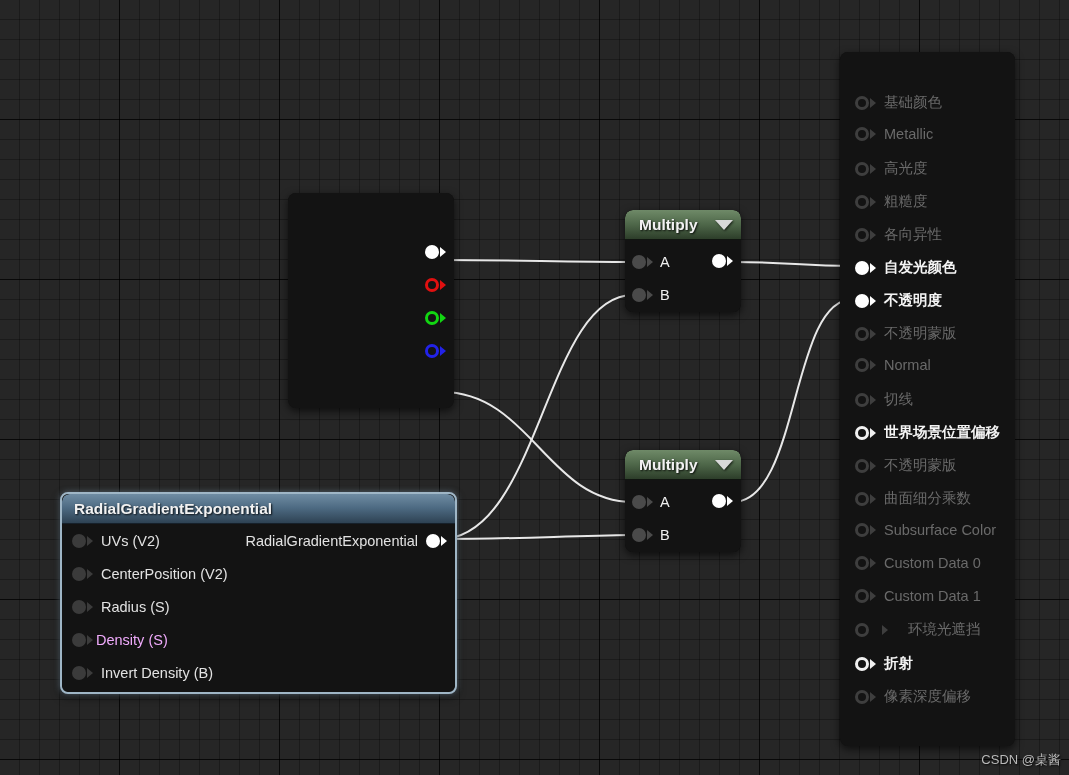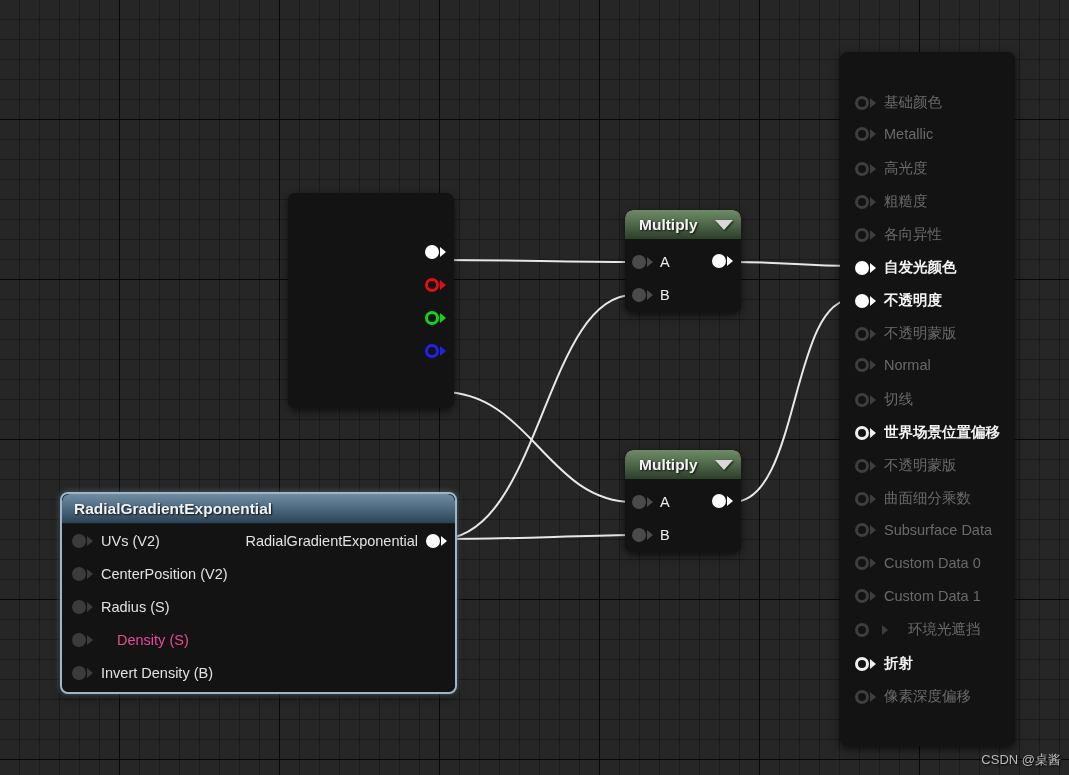--- a/index.html
+++ b/index.html
@@ -280,21 +280,21 @@
           <span class="pin-label" style="color:#e2e2e2; margin-left:8px;">CenterPosition (V2)</span>
         </div>
         <div class="pin" style="left:10px; top:75px;">
           <div class="pin-dot" style="background:#3b3b3b;"></div>
           <div class="pin-arrow" style="color:#3b3b3b;"></div>
           <span class="pin-label" style="color:#e2e2e2; margin-left:8px;">Radius (S)</span>
         </div>
         <div class="pin" style="left:10px; top:108px;">
           <div class="pin-dot" style="background:#3b3b3b;"></div>
           <div class="pin-arrow" style="color:#3b3b3b;"></div>
-          <span class="pin-label" style="color:#ec4899; margin-left:24px;">Density (S)</span>
+          <span class="pin-label" style="color:#f0abfc; margin-left:3px;">Density (S)</span>
         </div>
         <div class="pin" style="left:10px; top:141px;">
           <div class="pin-dot" style="background:#3b3b3b;"></div>
           <div class="pin-arrow" style="color:#3b3b3b;"></div>
           <span class="pin-label" style="color:#e2e2e2; margin-left:8px;">Invert Density (B)</span>
         </div>
         <div class="pin" style="right:8px; top:9px;">
           <span class="pin-label" style="color:#e2e2e2; margin-right:8px;">RadialGradientExponential</span>
           <div class="pin-dot" style="background:#ffffff;"></div>
           <div class="pin-arrow" style="color:#ffffff;"></div>
@@ -367,21 +367,21 @@
             <span class="mat-pin-label dim" style="margin-left: 8px;">不透明蒙版</span>
           </div>
           <div class="pin" style="left: 15px; top: 437px;">
             <div class="pin-dot" style="background: transparent; border: 3px solid rgb(62, 62, 62);"></div>
             <div class="pin-arrow" style="color: rgb(62, 62, 62);"></div>
             <span class="mat-pin-label dim" style="margin-left: 8px;">曲面细分乘数</span>
           </div>
           <div class="pin" style="left: 15px; top: 470px;">
             <div class="pin-dot" style="background: transparent; border: 3px solid rgb(62, 62, 62);"></div>
             <div class="pin-arrow" style="color: rgb(62, 62, 62);"></div>
-            <span class="mat-pin-label dim" style="margin-left: 8px;">Subsurface Data</span>
+            <span class="mat-pin-label dim" style="margin-left: 8px;">Subsurface Color</span>
           </div>
           <div class="pin" style="left: 15px; top: 503px;">
             <div class="pin-dot" style="background: transparent; border: 3px solid rgb(62, 62, 62);"></div>
             <div class="pin-arrow" style="color: rgb(62, 62, 62);"></div>
             <span class="mat-pin-label dim" style="margin-left: 8px;">Custom Data 0</span>
           </div>
           <div class="pin" style="left: 15px; top: 536px;">
             <div class="pin-dot" style="background: transparent; border: 3px solid rgb(62, 62, 62);"></div>
             <div class="pin-arrow" style="color: rgb(62, 62, 62);"></div>
             <span class="mat-pin-label dim" style="margin-left: 8px;">Custom Data 1</span>

